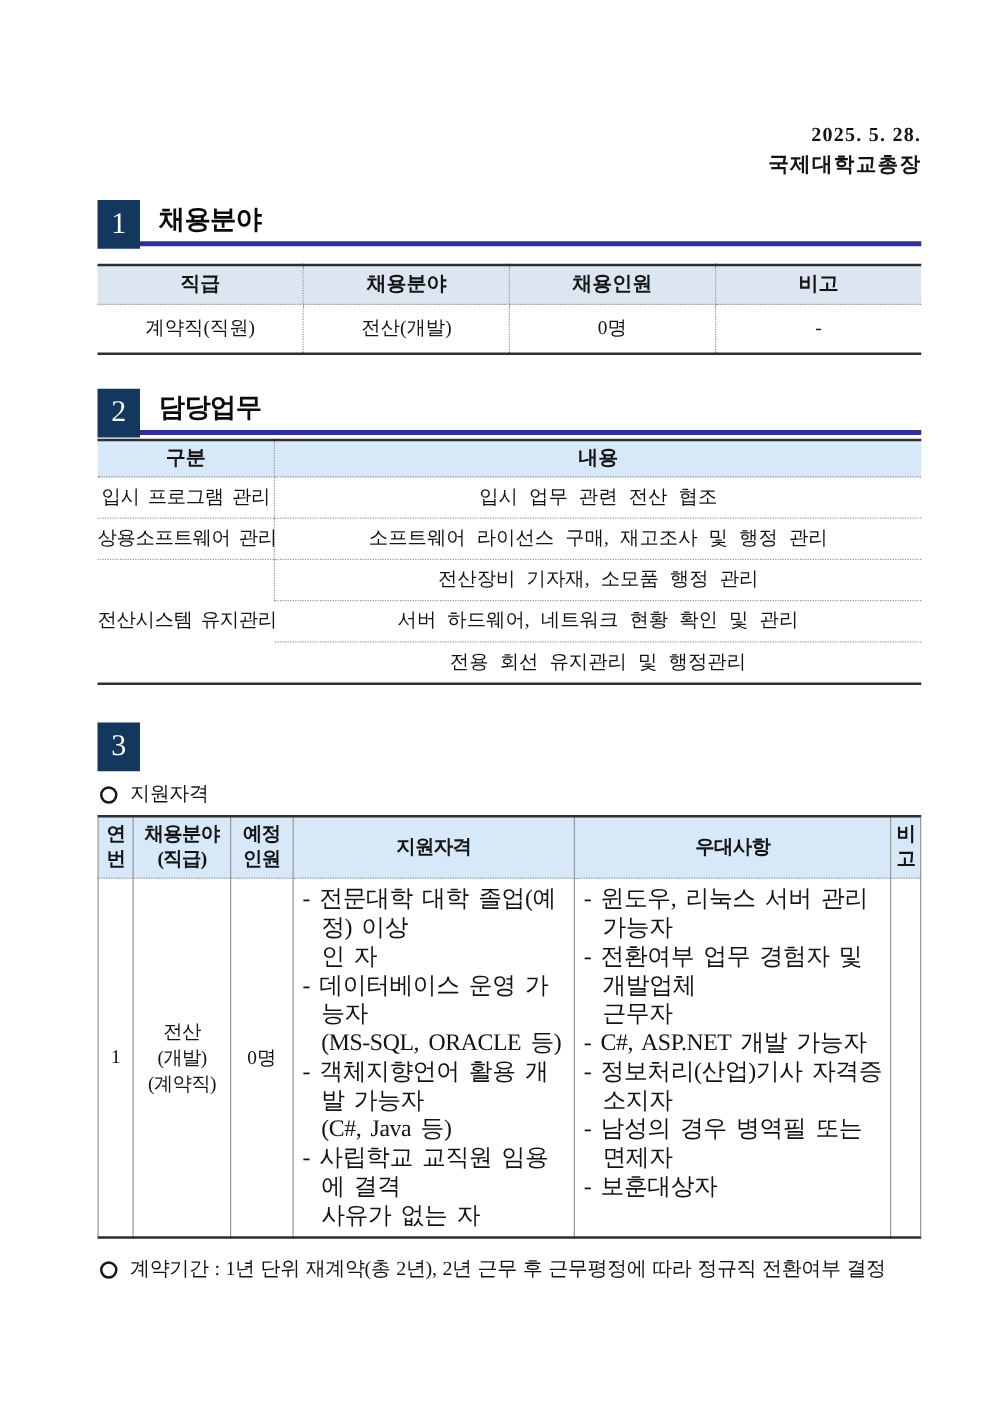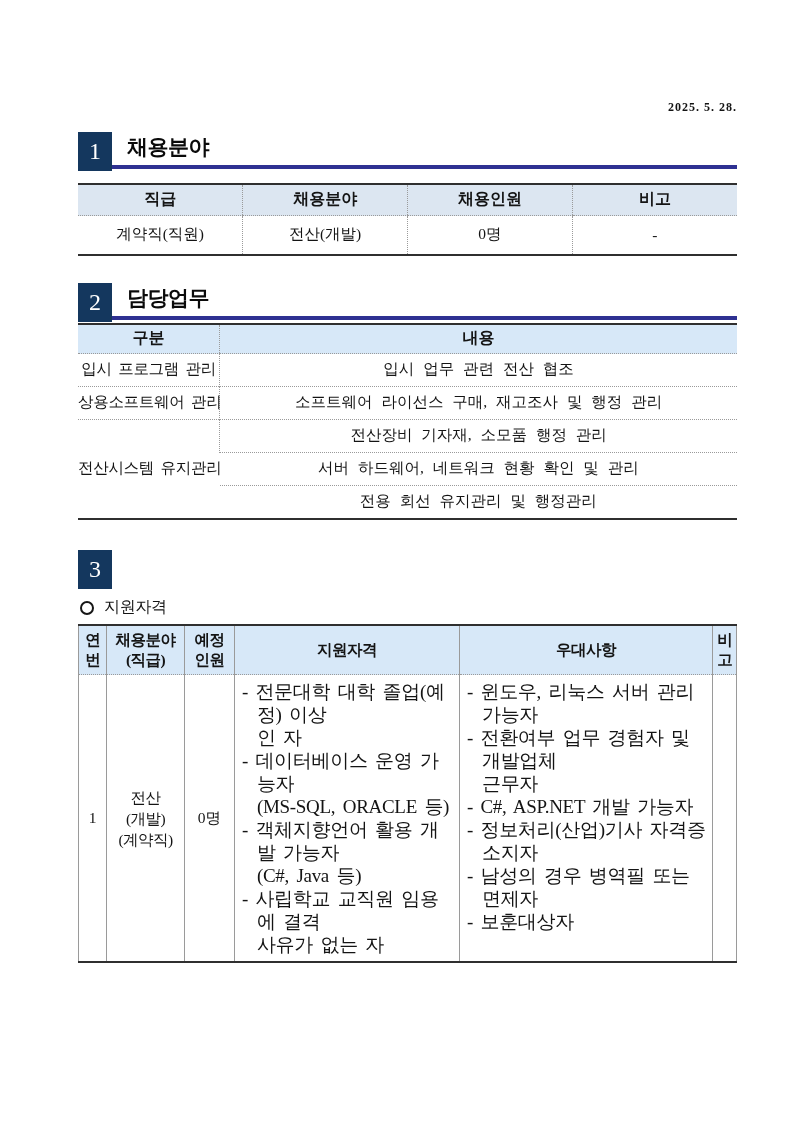--- a/index.html
+++ b/index.html
@@ -21,21 +21,21 @@
     font-size: 31px;
     letter-spacing: -1px;
     color: #0a0a0a;
   }
   .intro {
     margin: 38px 0 0 0;
     font-size: 15.5px;
     word-spacing: 6px;
   }
   .signoff { margin-top: 18px; text-align: right; font-weight: bold; }
-  .signoff .date   { font-size: 12px; letter-spacing: 1px; }
+  .signoff .date   { font-size: 16px; letter-spacing: 1px; }
   .signoff .signer { font-size: 16.5px; margin-top: 3px; letter-spacing: 1px; }
 
   
   .sec-header { display: flex; }
   .mt-s1 { margin-top: 17px; }
   .mt-s2 { margin-top: 27px; }
   .mt-s3 { margin-top: 30px; }
   .sec-num {
     width: 34px; height: 39px; flex: none;
     background: var(--section-box, #14375e);
@@ -131,20 +131,21 @@
 </style>
 </head>
 <body>
 
 <div class="page">
 
 
 
   <div class="signoff">
     <div class="date">2025. 5. 28.</div>
+    <div class="signer">국제대학교총장</div>
   </div>
 
   <div class="sec-header mt-s1">
     <div class="sec-num">1</div>
     <div class="sec-rest">
       <h2 class="sec-title">채용분야</h2>
     </div>
   </div>
 
   <table class="doc-table t-open t1">
@@ -272,14 +273,18 @@
             <li>정보처리(산업)기사 자격증 소지자</li>
             <li>남성의 경우 병역필 또는 면제자</li>
             <li>보훈대상자</li>
           </ul>
         </td>
         <td></td>
       </tr>
     </tbody>
   </table>
 
+  <div class="bullet-line mt-contract">
+    <span class="o-bullet"></span>
+    <span class="txt">계약기간 : 1년 단위 재계약(총 2년), 2년 근무 후 근무평정에 따라 정규직 전환여부 결정</span>
+  </div>
 
 </div>
 
 </body></html>

